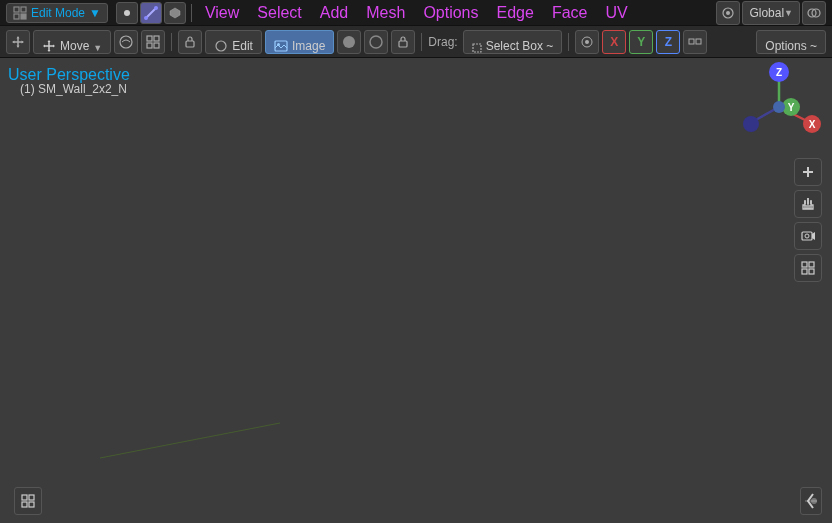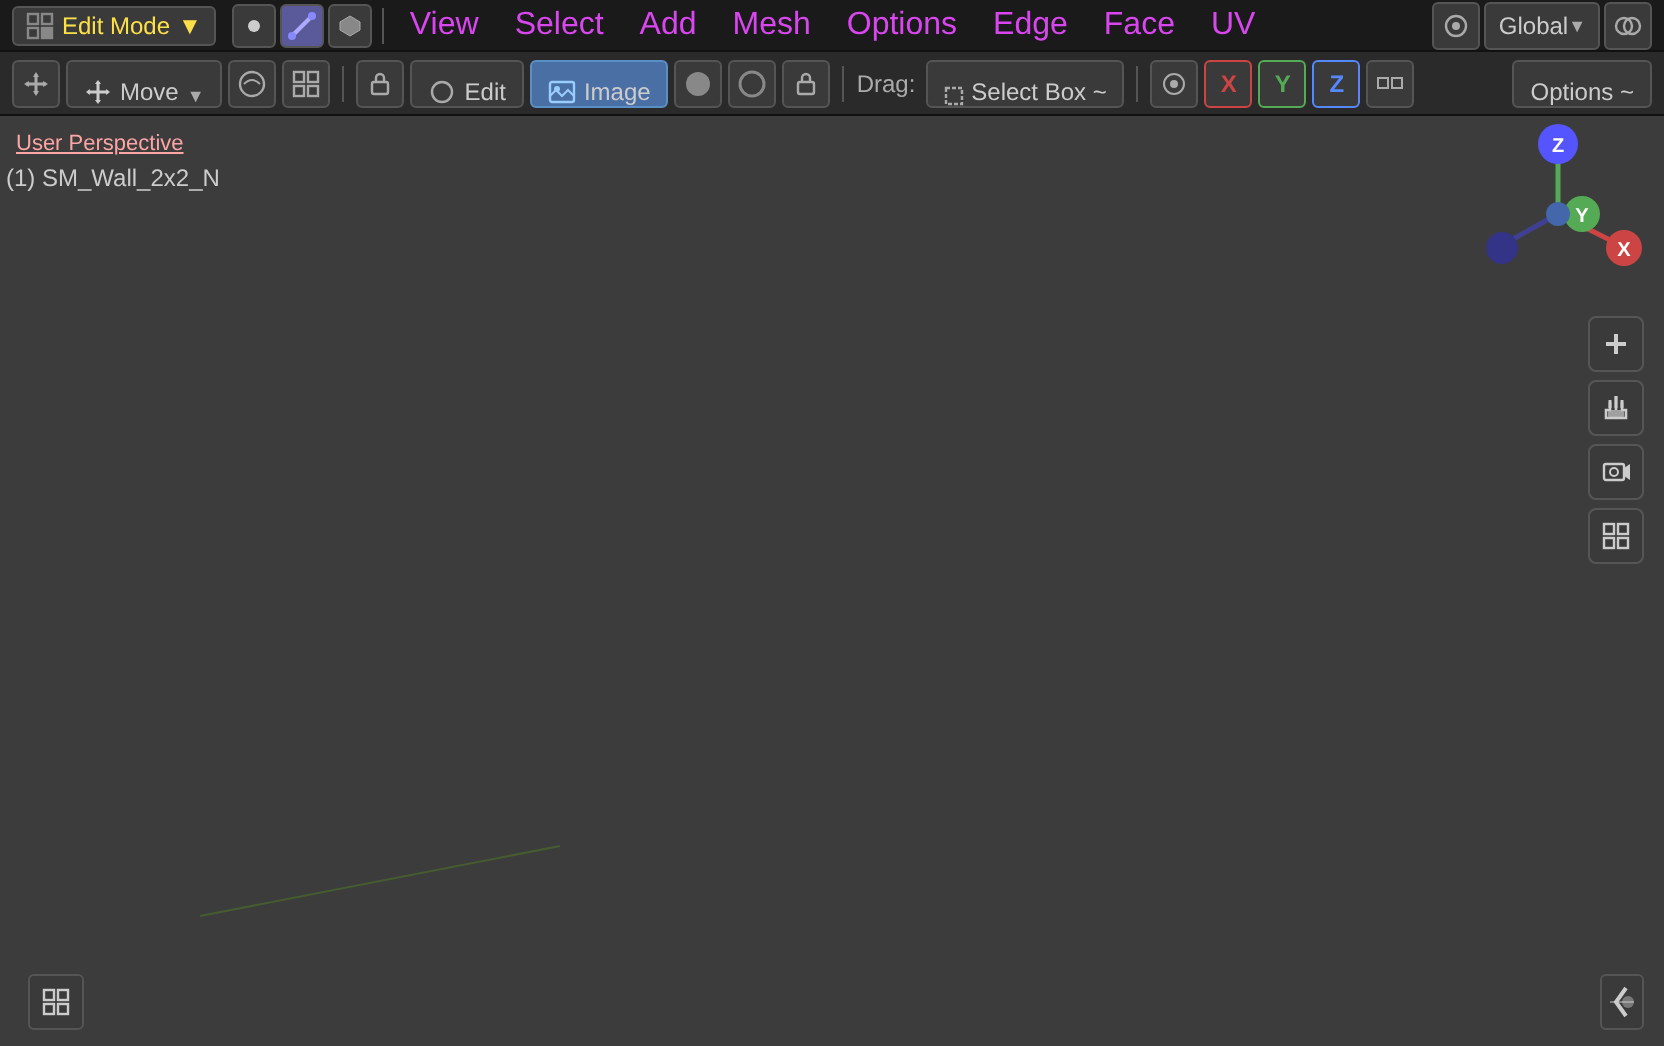--- a/index.html
+++ b/index.html
@@ -36,21 +36,21 @@
       align-items: center;
       background: #3a3a3a;
       border: 1px solid #555;
       border-radius: 3px;
       padding: 2px 6px;
       gap: 4px;
       cursor: pointer;
       height: 20px;
       margin-right: 4px;
     }
-    .mode-selector span { color: #fde047; font-size: 12px; }
+    .mode-selector span { color: #0ea5e9; font-size: 12px; }
     .separator { width: 1px; height: 18px; background: #555; margin: 0 3px; }
 
     
     .toolbar {
       height: 32px;
       background: #2a2a2a;
       display: flex;
       align-items: center;
       padding: 0 6px;
       gap: 3px;
@@ -94,27 +94,26 @@
       width: 832px;
       height: calc(523px - 58px);
       background: #3c3c3c;
       overflow: hidden;
     }
 
     
     .viewport-label-top {
       position: absolute;
       top: 8px; left: 8px;
-      color: #fca5a5;
-      font-size: 11px;
-      text-decoration: underline;
+      color: #0ea5e9;
+      font-size: 16px;
     }
     .viewport-label-obj {
       position: absolute;
-      top: 24px; left: 3px;
+      top: 24px; left: 20px;
       color: #ccc;
       font-size: 12px;
     }
 
     
     .axis-gizmo {
       position: relative;
       width: 90px; height: 90px;
     }
     .axis-gizmo svg {

